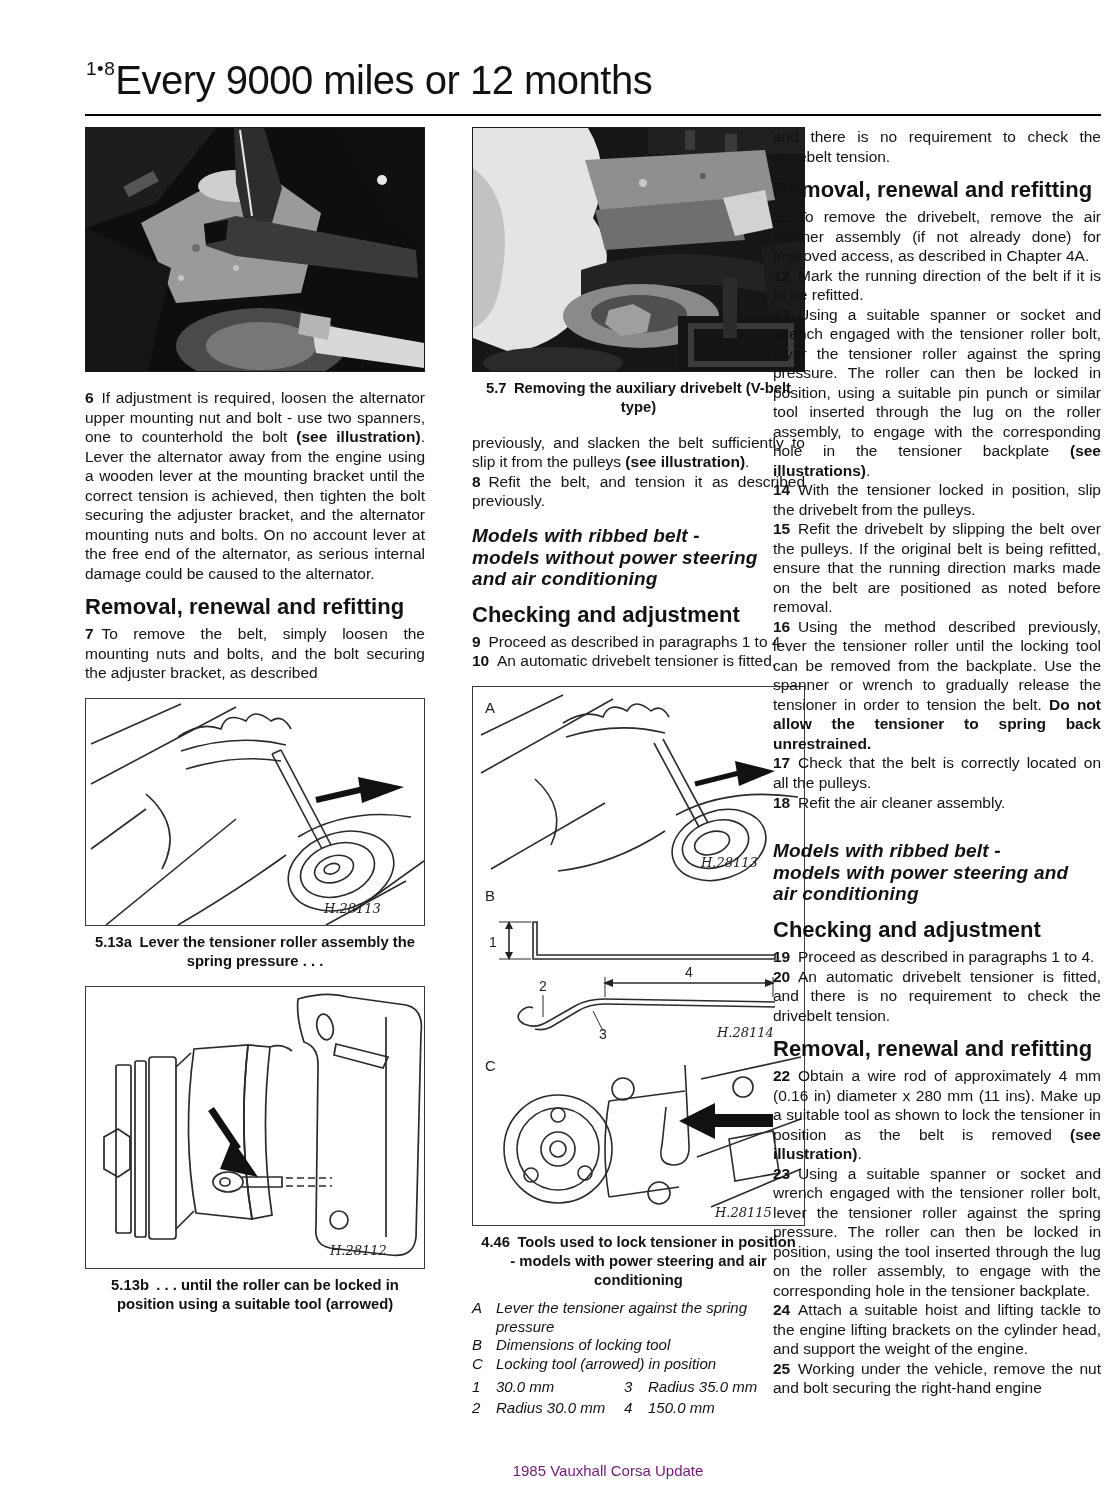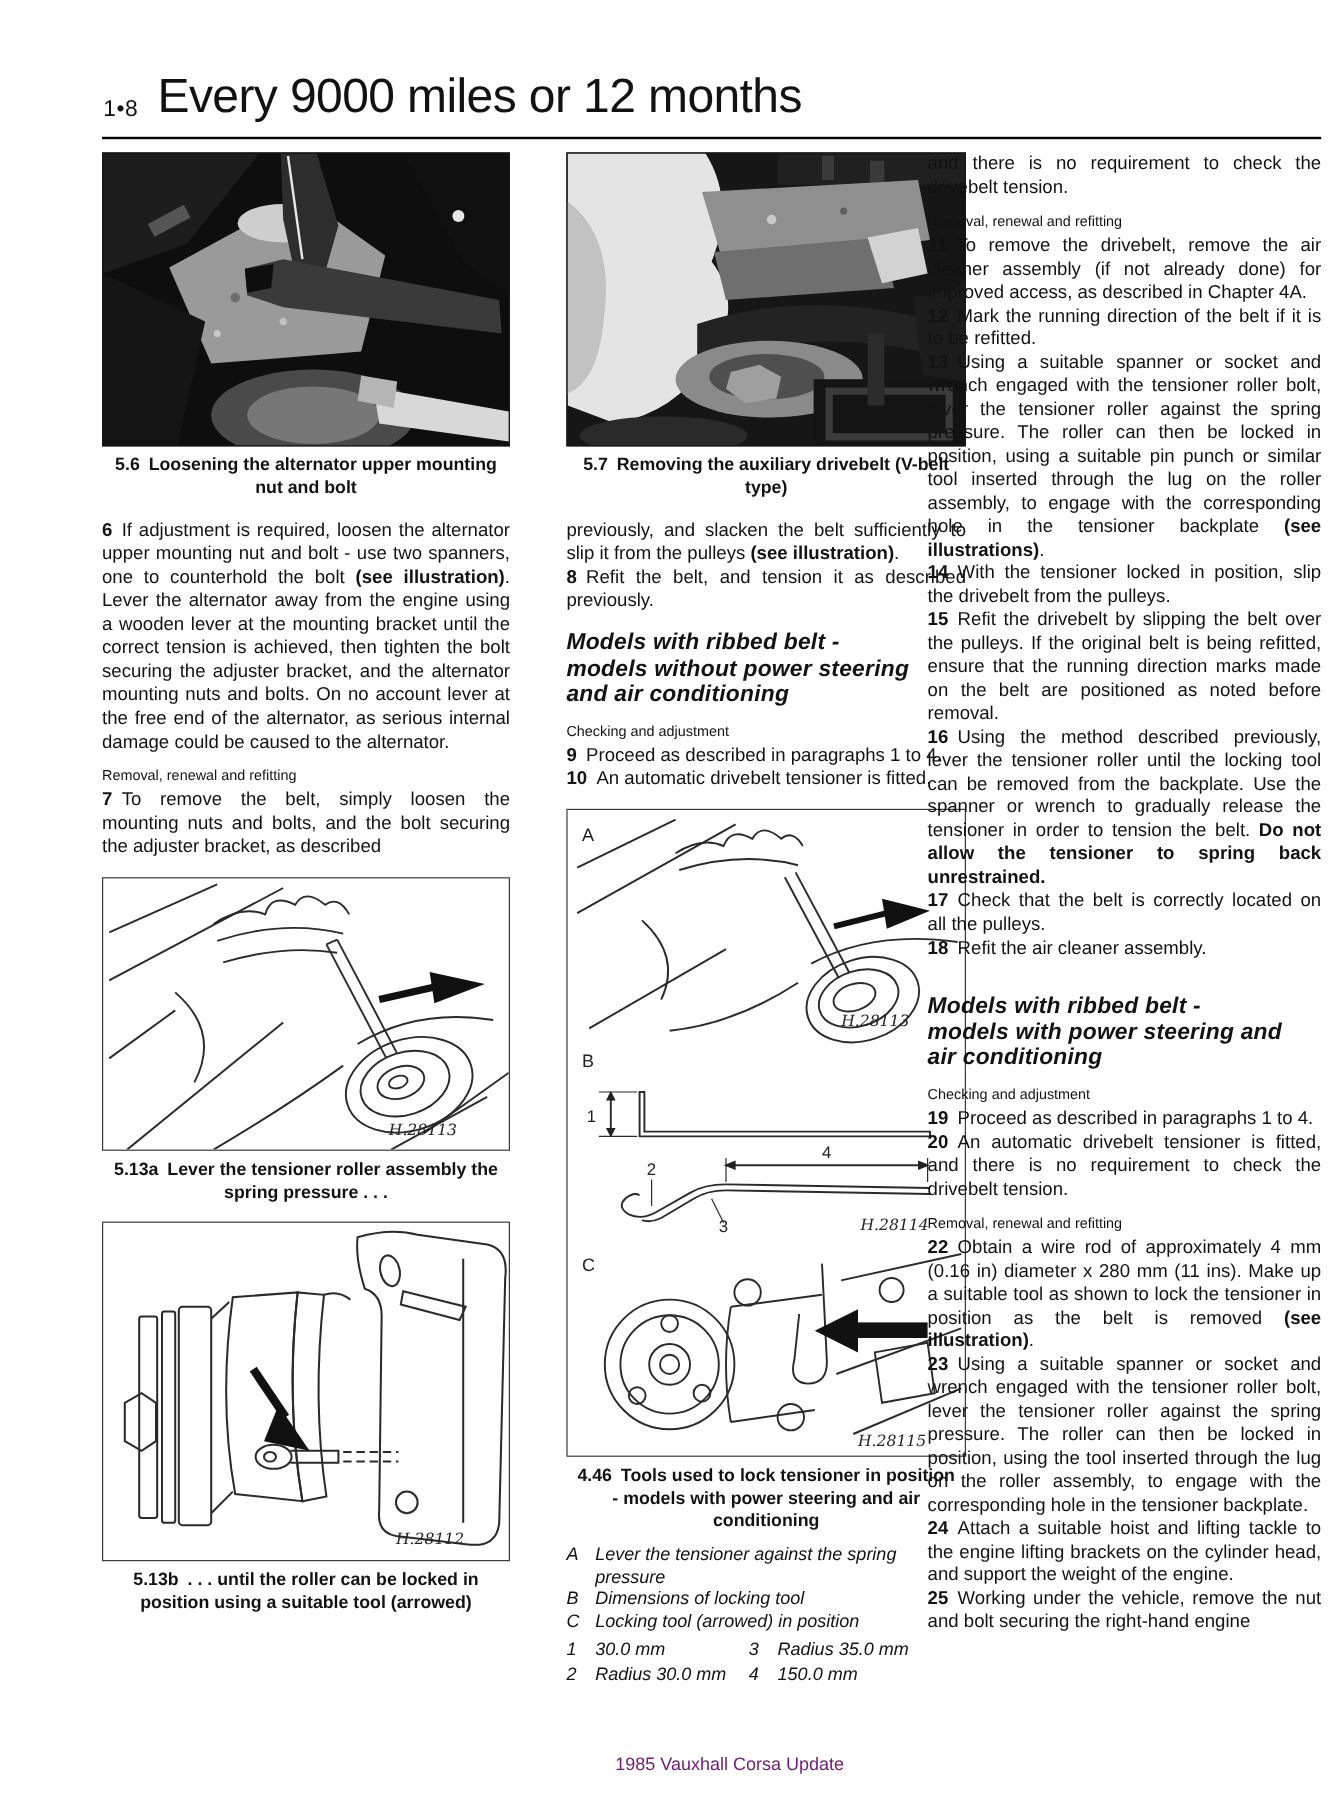--- a/index.html
+++ b/index.html
@@ -1,33 +1,33 @@
 <!DOCTYPE html>
 <html><head>
 <meta charset="utf-8">
 <style>
   html,body{margin:0;padding:0;background:#ffffff;}
   .page{position:relative;width:1109px;height:1500px;background:#ffffff;
         font-family:"Liberation Sans","DejaVu Sans",sans-serif;color:#121212;overflow:hidden;}
   
-  .hdr{position:absolute;left:86px;top:58px;display:flex;align-items:flex-end;gap:16px;}
+  .hdr{position:absolute;left:86px;top:58px;display:flex;align-items:flex-start;gap:0;}
   .pagenum{font-size:19px;letter-spacing:.5px;}
   .ptitle{font-size:40px;font-weight:400;letter-spacing:-.5px;margin:0;}
   .rule{position:absolute;left:85px;top:114px;width:1016px;height:2px;background:#000;}
   
   .col{position:absolute;top:127px;}
   .col1{left:85px;width:340px;}
   .col2{left:432px;width:333px;margin-left:40px;}
   .col3{left:773px;width:328px;}
   
   .body{margin:0;font-size:15.5px;line-height:1.26;text-align:justify;}
   .body.tgap{margin-top:16px;}
   .b{font-weight:700;}
   .caption{margin:7px 6px 0;font-size:14.8px;font-weight:700;text-align:center;line-height:1.28;}
-  .subhead{margin:11px 0 4px;font-size:12px;font-weight:400;}
+  .subhead{margin:11px 0 4px;font-size:22px;font-weight:700;}
   .bighead{margin:14px 0 0;font-size:19px;font-weight:700;font-style:italic;line-height:1.14;
            white-space:pre-line;letter-spacing:.2px;}
   .bighead.big-gap{margin-top:28px;}
   .after-big{margin-top:12px;}
   
   figure{margin:0;}
   .photo{border:1px solid #1a1a1a;background:#101010;}
   .photo svg{display:block;}
   .linefig{border:1px solid #3a3a3a;background:#fff;margin-top:15px;}
   .linefig svg{display:block;}
@@ -76,21 +76,20 @@
         <polygon points="118,96 142,92 140,112 120,116" fill="#0e0e0e"></polygon>
         <polygon points="0,100 85,140 62,243 0,243" fill="#151515"></polygon>
         <ellipse cx="175" cy="218" rx="85" ry="38" fill="#4a4a4a"></ellipse>
         <ellipse cx="175" cy="218" rx="55" ry="24" fill="#777"></ellipse>
         <polygon points="225,195 338,215 338,240 230,225" fill="#d8d8d8"></polygon>
         <polygon points="215,185 245,190 242,212 212,206" fill="#b5b5b5"></polygon>
         <polygon points="250,0 338,0 338,120 300,90" fill="#101010"></polygon>
         <circle cx="296" cy="52" r="5" fill="#e7e7e7"></circle>
       </svg>
     </figure>
-    <p class="caption">5.6 Loosening the alternator upper mounting nut and bolt</p>
 
     <p class="body tgap"><span class="b">6 </span><span>If adjustment is required, loosen the alternator upper mounting nut and bolt - use two spanners, one to counterhold the bolt </span><span class="b">(see illustration)</span><span>. Lever the alternator away from the engine using a wooden lever at the mounting bracket until the correct tension is achieved, then tighten the bolt securing the adjuster bracket, and the alternator mounting nuts and bolts. On no account lever at the free end of the alternator, as serious internal damage could be caused to the alternator.</span></p>
 
     <h3 class="subhead">Removal, renewal and refitting</h3>
     <p class="body"><span class="b">7 </span><span>To remove the belt, simply loosen the mounting nuts and bolts, and the bolt securing the adjuster bracket, as described</span></p>
 
     <figure class="linefig">
       <svg width="338" height="226" viewBox="0 0 338 226" fill="none" stroke="#2a2a2a" stroke-width="1.6">
         <line x1="5" y1="45" x2="95" y2="5"></line>
           <line x1="5" y1="85" x2="150" y2="8"></line>

